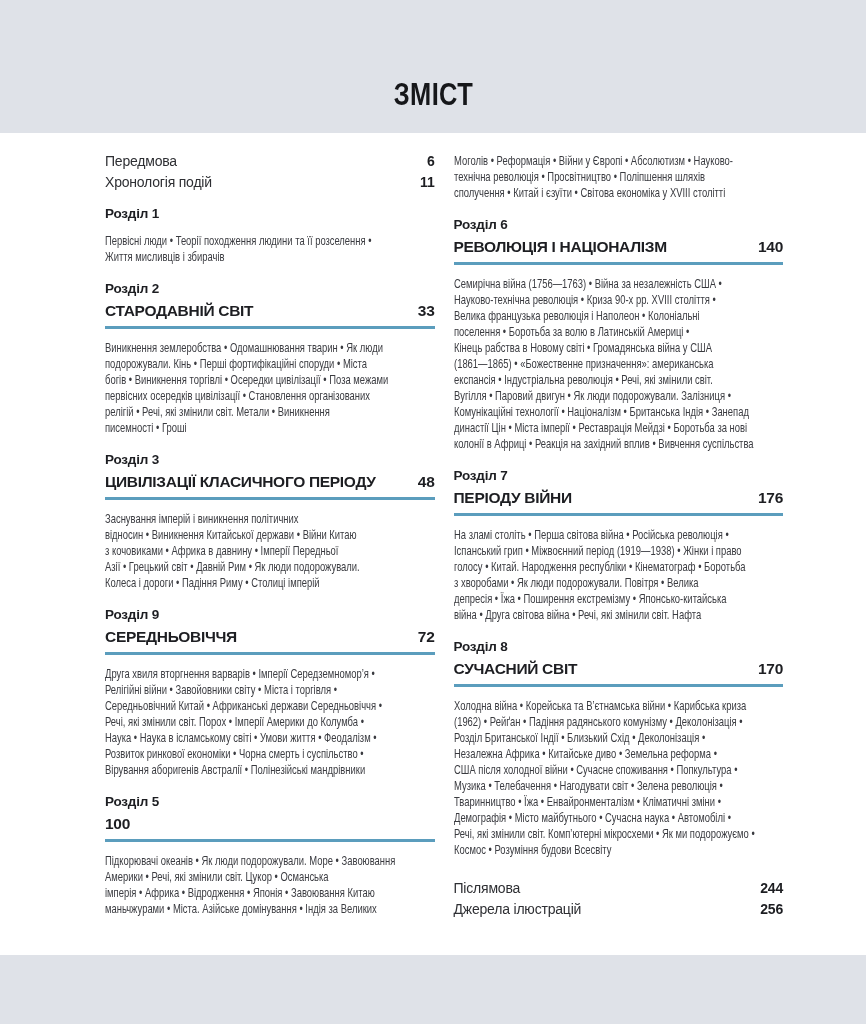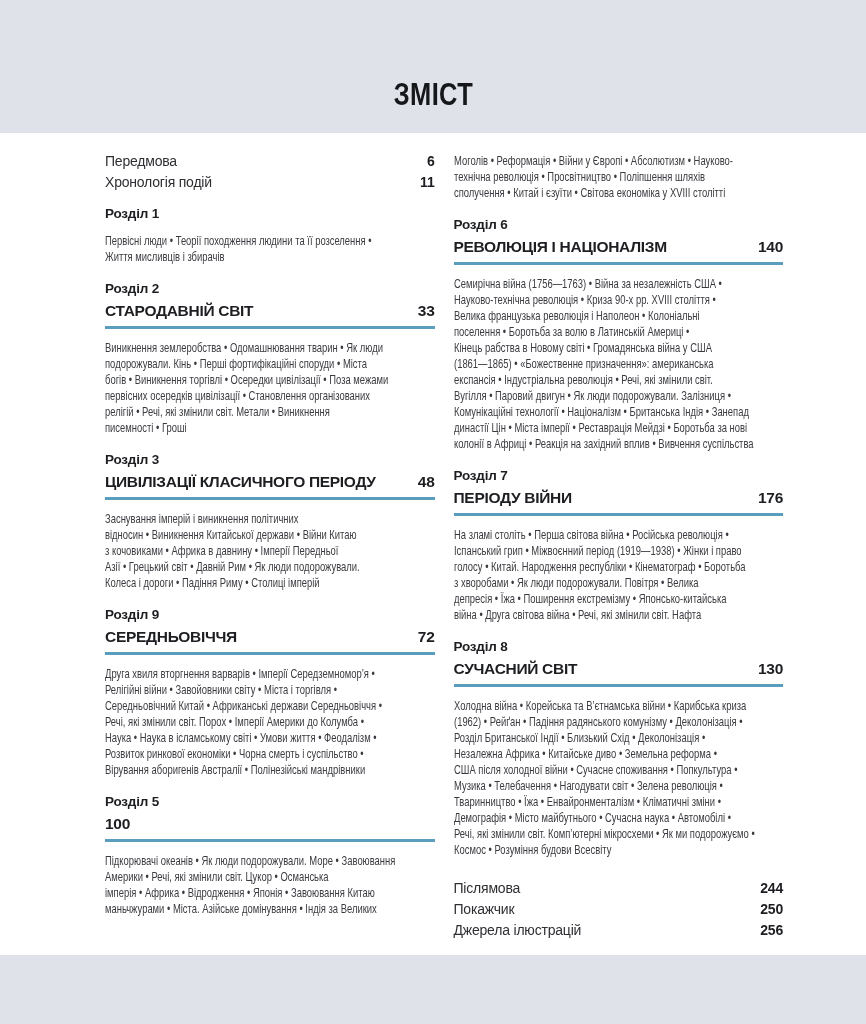--- a/index.html
+++ b/index.html
@@ -180,44 +180,40 @@
 голосу • Китай. Народження республіки • Кінематограф • Боротьба
 з хворобами • Як люди подорожували. Повітря • Велика
 депресія • Їжа • Поширення екстремізму • Японсько-китайська
 війна • Друга світова війна • Речі, які змінили світ. Нафта</div>
         </div>
 
         <div class="chapter">
           <div class="ch-label">Розділ 8</div>
           <div class="ch-titlerow">
             <span>СУЧАСНИЙ СВІТ</span>
-            <span>130</span>
+            <span>170</span>
           </div>
           <div class="ch-desc">Холодна війна • Корейська та В’єтнамська війни • Карибська криза
 (1962) • Рейґан • Падіння радянського комунізму • Деколонізація •
 Розділ Британської Індії • Близький Схід • Деколонізація •
 Незалежна Африка • Китайське диво • Земельна реформа •
 США після холодної війни • Сучасне споживання • Попкультура •
 Музика • Телебачення • Нагодувати світ • Зелена революція •
 Тваринництво • Їжа • Енвайронменталізм • Кліматичні зміни •
 Демографія • Місто майбутнього • Сучасна наука • Автомобілі •
 Речі, які змінили світ. Комп’ютерні мікросхеми • Як ми подорожуємо •
 Космос • Розуміння будови Всесвіту</div>
         </div>
 
         <div class="backmatter">
           <div class="entry">
             <span>Післямова</span>
             <span class="num">244</span>
           </div>
           <div class="entry">
-            <span>Покажчик</span>
-            <span class="num">250</span>
-          </div>
-          <div class="entry">
             <span>Джерела ілюстрацій</span>
             <span class="num">256</span>
           </div>
         </div>
 
       </div>
     </div>
   </div>
 </div>
 

